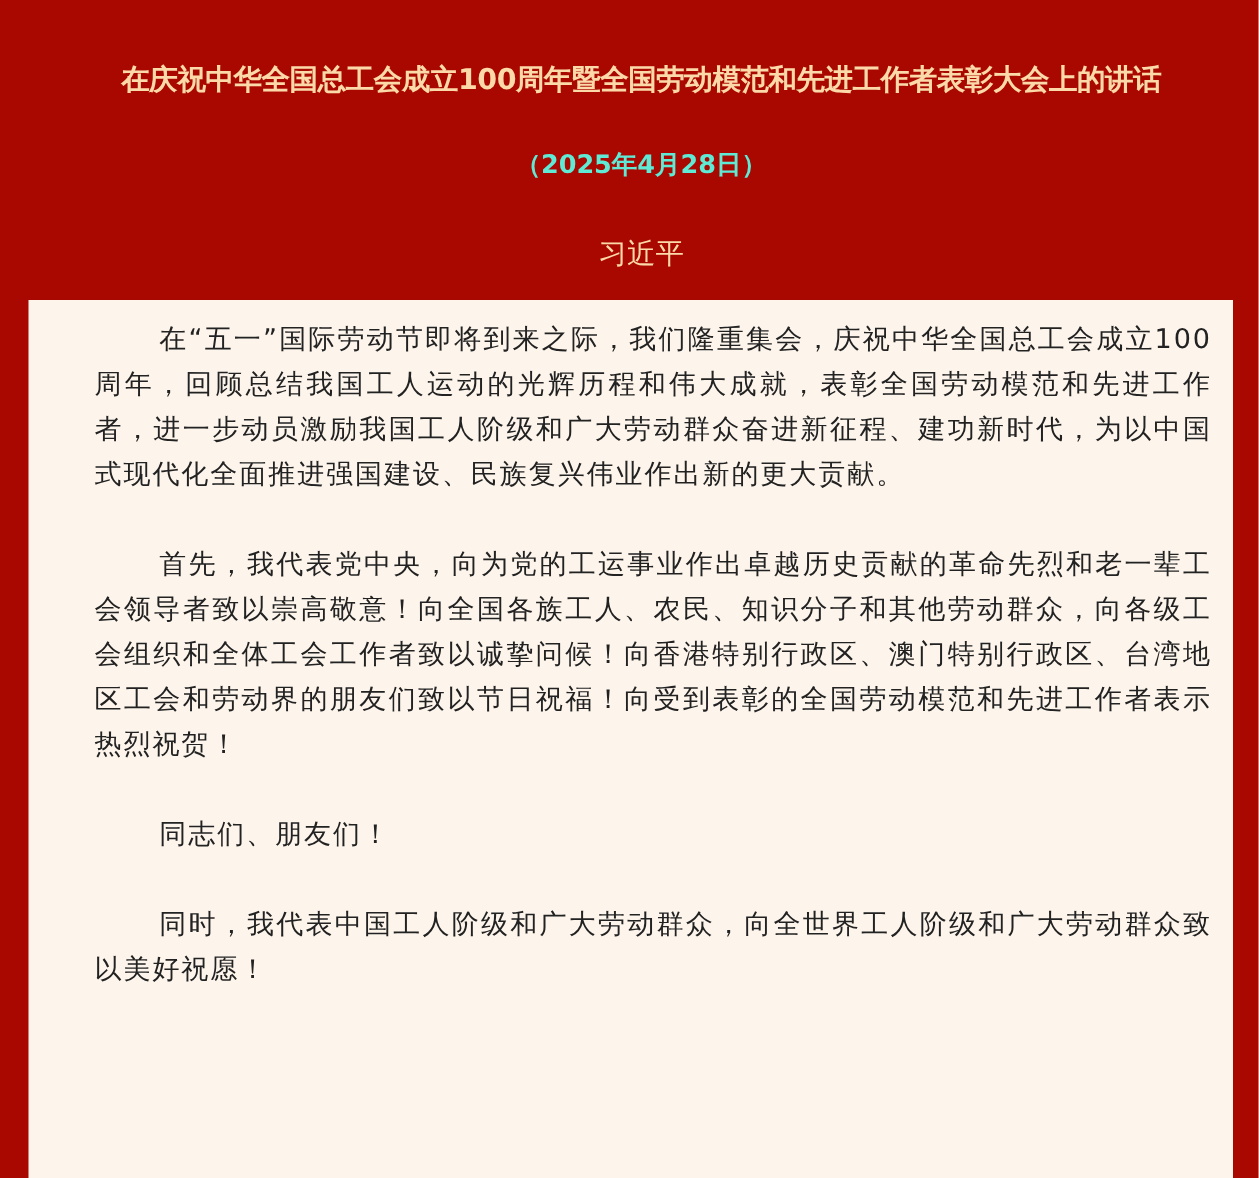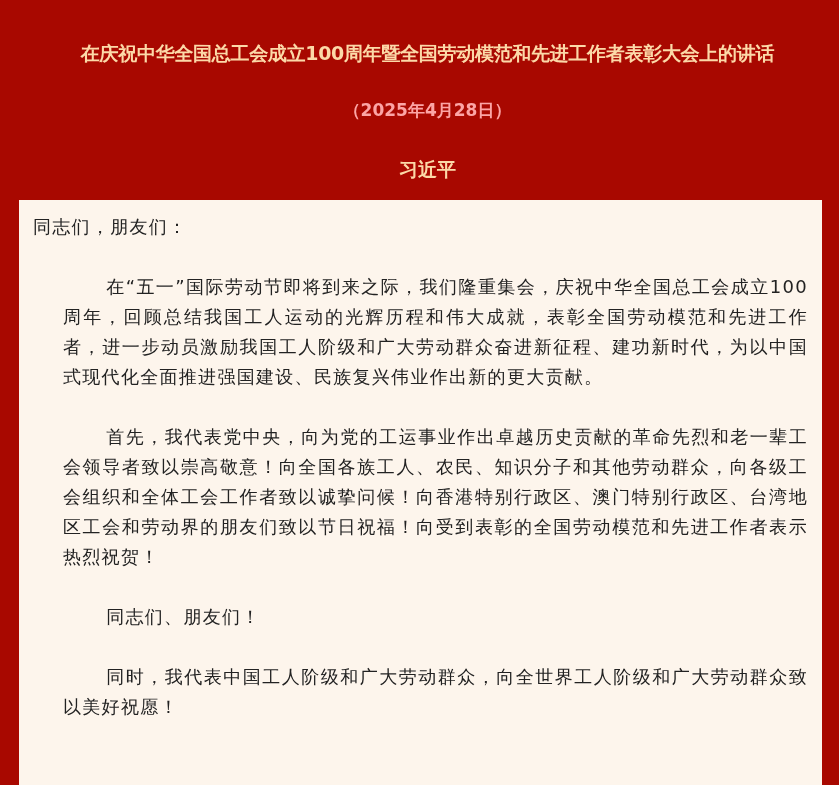--- a/index.html
+++ b/index.html
@@ -9,26 +9,26 @@
     font-family: "DejaVu Sans", "Liberation Sans", sans-serif;
   }
   .header { height: 254px; position: relative; margin-left: 16px; }
   .title {
     position: absolute; left: 0; right: 0; top: 38px;
     text-align: center; color: #fcd9a8; font-weight: bold;
     font-size: 19px; letter-spacing: -0.3px; line-height: 30px;
   }
   .date {
     position: absolute; left: 0; right: 0; top: 95px;
-    text-align: center; color: #fca5a5; font-weight: bold;
+    text-align: center; color: #5eead4; font-weight: bold;
     font-size: 17px; line-height: 30px;
   }
   .author {
     position: absolute; left: 0; right: 0; top: 154px;
-    text-align: center; color: #fcd9a8; font-weight: bold;
+    text-align: center; color: #fcd9a8; font-weight: normal;
     font-size: 19px; line-height: 30px;
   }
   .content {
     position: absolute; left: 19px; top: 200px; width: 803px; height: 600px;
     background: #fdf5ec;
     box-sizing: border-box; padding: 12px 14px 0 14px;
     color: #222; font-size: 18px; line-height: 30px;
   }
   .para { margin: 0 0 30px 0; text-align: justify; letter-spacing: 1.3px; }
   .indent { text-indent: 2.4em; margin-left: 30px; }
@@ -36,18 +36,17 @@
 </head>
 <body>
 
 <div class="header">
   <div class="title">在庆祝中华全国总工会成立100周年暨全国劳动模范和先进工作者表彰大会上的讲话</div>
   <div class="date">（2025年4月28日）</div>
   <div class="author">习近平</div>
 </div>
 
 <div class="content">
-  <p class="para">同志们，朋友们：</p>
   <p class="para indent">在“五一”国际劳动节即将到来之际，我们隆重集会，庆祝中华全国总工会成立100周年，回顾总结我国工人运动的光辉历程和伟大成就，表彰全国劳动模范和先进工作者，进一步动员激励我国工人阶级和广大劳动群众奋进新征程、建功新时代，为以中国式现代化全面推进强国建设、民族复兴伟业作出新的更大贡献。</p>
   <p class="para indent">首先，我代表党中央，向为党的工运事业作出卓越历史贡献的革命先烈和老一辈工会领导者致以崇高敬意！向全国各族工人、农民、知识分子和其他劳动群众，向各级工会组织和全体工会工作者致以诚挚问候！向香港特别行政区、澳门特别行政区、台湾地区工会和劳动界的朋友们致以节日祝福！向受到表彰的全国劳动模范和先进工作者表示热烈祝贺！</p>
   <p class="para indent">同志们、朋友们！</p>
   <p class="para indent">同时，我代表中国工人阶级和广大劳动群众，向全世界工人阶级和广大劳动群众致以美好祝愿！</p>
 </div>
 
 </body></html>

